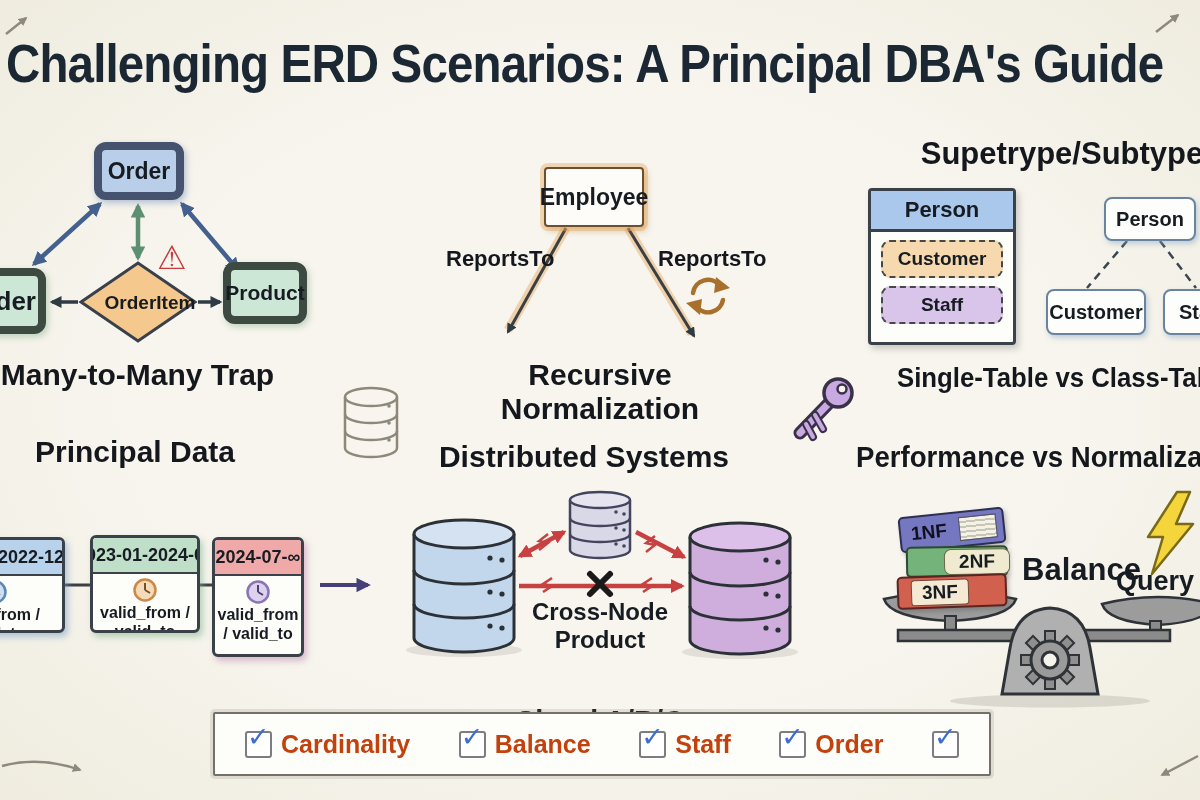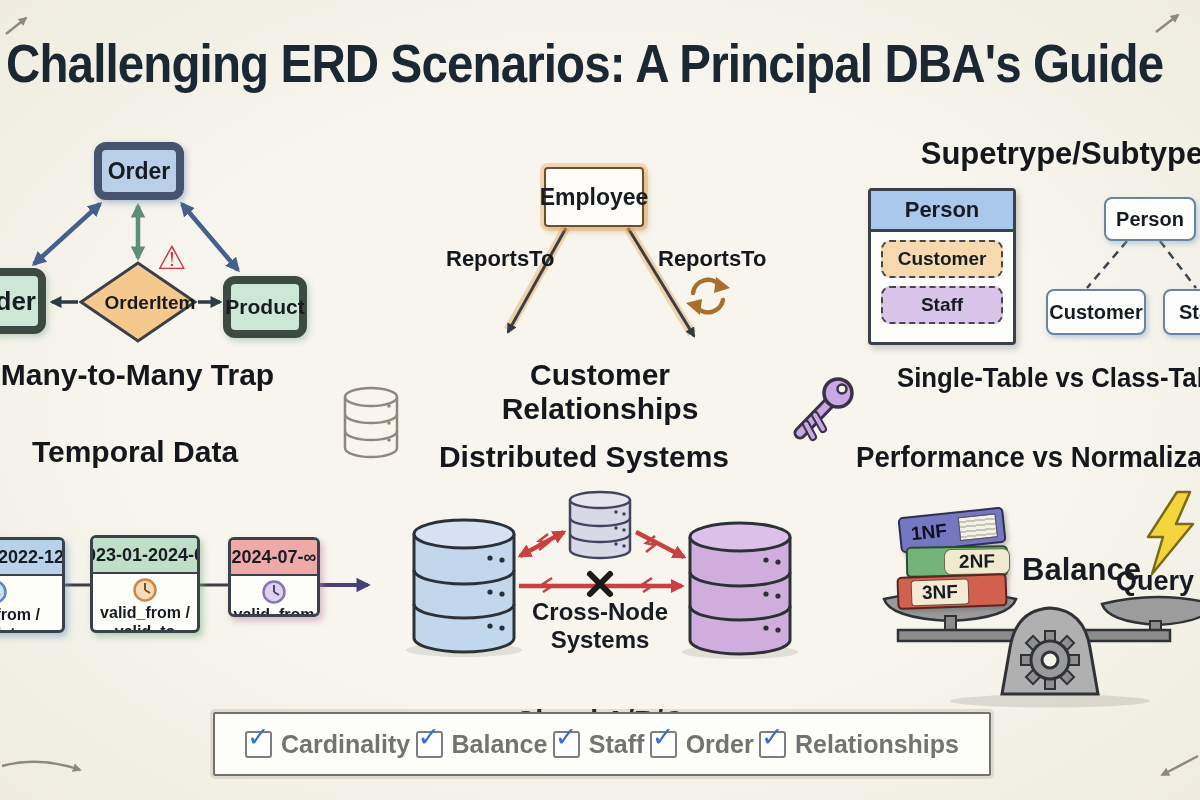--- a/index.html
+++ b/index.html
@@ -59,21 +59,21 @@
   .side-label{font-size:26px;font-weight:800;white-space:nowrap;}
   
   .checkbar{
     background:#fdfdfa;border:2.5px solid #75716a;border-radius:2px;
     box-shadow:0 0 0 3px rgba(130,125,112,.18);
     display:flex;align-items:center;justify-content:space-between;padding:0 30px;
   }
   .check-item{display:flex;align-items:center;gap:9px;}
   .cbox{position:relative;width:23px;height:23px;border:2.5px solid #7b7d80;border-radius:3px;background:#fff;flex:none;}
   .tick{position:absolute;left:0px;top:-12px;font-family:"DejaVu Sans",sans-serif;font-size:27px;font-weight:700;color:#3b6ed0;}
-  .clabel{font-size:25px;font-weight:800;color:#737373;}
+  .clabel{font-size:25px;font-weight:800;color:#c2410c;}
 </style>
 </head>
 <body>
 
 <svg class="abs" style="left:0;top:0" width="1200" height="800" viewBox="0 0 1200 800">
   <defs>
     <marker id="mDark" viewBox="0 0 10 10" refX="8" refY="5" markerWidth="3.4" markerHeight="3.4" orient="auto-start-reverse">
         <path d="M0,0 L10,5 L0,10 z" fill="#2f3b44"></path>
       </marker>
     <marker id="mBlue" viewBox="0 0 10 10" refX="8" refY="5" markerWidth="3.2" markerHeight="3.2" orient="auto-start-reverse">
@@ -235,52 +235,52 @@
 </svg>
 
 <div class="abs h1" style="left:6px;top:32px">Challenging ERD Scenarios: A Principal DBA's Guide</div>
 
 <div class="abs entity box-order" style="left:94px;top:142px;width:90px;height:58px">
     <span>Order</span>
   </div>
 <div class="abs entity box-green" style="left:-54px;top:268px;width:100px;height:66px;font-size:26px;justify-content:flex-end;padding-right:2px">
     <span>Order</span>
   </div>
-<div class="abs entity box-green" style="left:223px;top:276px;width:84px;height:62px;font-size:21px">
+<div class="abs entity box-green" style="left:223px;top:262px;width:84px;height:62px;font-size:21px">
     <span>Product</span>
   </div>
 <div class="abs diamond-label" style="left:100px;top:292px;width:100px">OrderItem</div>
 <div class="abs warning" style="left:157px;top:238px">⚠</div>
 <div class="abs h2" style="left:-10px;top:358px;width:295px">Many-to-Many Trap</div>
 
 <div class="abs entity box-employee" style="left:544px;top:167px;width:100px;height:60px">
     <span>Employee</span>
   </div>
 <div class="abs lbl" style="left:446px;top:246px;font-size:22px">ReportsTo</div>
 <div class="abs lbl" style="left:658px;top:246px;font-size:22px">ReportsTo</div>
-<div class="abs h2" style="left:430px;top:358px;width:340px">Customer Relationships</div>
+<div class="abs h2" style="left:430px;top:358px;width:340px">Recursive Normalization</div>
 
 <div class="abs h2" style="left:912px;top:136px;width:300px;font-size:31px">Supetrype/Subtype</div>
 <div class="abs ptable" style="left:868px;top:188px;width:148px;height:157px">
   <div class="phead">Person</div>
   <div class="prow r1">Customer</div>
   <div class="prow r2">Staff</div>
 </div>
 <div class="abs hbox" style="left:1104px;top:197px;width:92px;height:44px">
     <span>Person</span>
   </div>
 <div class="abs hbox" style="left:1046px;top:289px;width:100px;height:46px">
     <span>Customer</span>
   </div>
 <div class="abs hbox" style="left:1163px;top:289px;width:78px;height:46px;justify-content:flex-start;padding-left:14px">
     <span>Staff</span>
   </div>
 <div class="abs h2 clip" style="left:897px;top:362px;font-size:28px">Single-Table vs Class-Table</div>
 
-<div class="abs h2" style="left:25px;top:435px;width:220px">Temporal Data</div>
+<div class="abs h2" style="left:25px;top:435px;width:220px">Principal Data</div>
 <div class="abs tcard c1" style="left:-75px;top:537px;width:140px;height:96px">
   <div class="thead">2021-01-2022-12</div>
   <div class="tbody">
     <svg width="26" height="26">
         <circle cx="13" cy="13" r="10.5" fill="#cfe0f0" stroke="#5b87b8" stroke-width="2.5"></circle>
         <line x1="13" y1="13" x2="13" y2="6" stroke="#33526e" stroke-width="2"></line>
         <line x1="13" y1="13" x2="18" y2="16" stroke="#33526e" stroke-width="2"></line>
       </svg>
     <div class="tfields">valid_from / valid_to</div>
   </div>
@@ -289,34 +289,34 @@
   <div class="thead">2023-01-2024-06</div>
   <div class="tbody">
     <svg width="26" height="26">
         <circle cx="13" cy="13" r="10.5" fill="#f6dbb8" stroke="#cc8844" stroke-width="2.5"></circle>
         <line x1="13" y1="13" x2="13" y2="6" stroke="#6e5233" stroke-width="2"></line>
         <line x1="13" y1="13" x2="18" y2="16" stroke="#6e5233" stroke-width="2"></line>
       </svg>
     <div class="tfields">valid_from / valid_to</div>
   </div>
 </div>
-<div class="abs tcard c3" style="left:228px;top:537px;width:92px;height:80px">
+<div class="abs tcard c3" style="left:212px;top:537px;width:92px;height:120px">
   <div class="thead">2024-07-∞</div>
   <div class="tbody">
     <svg width="26" height="26">
         <circle cx="13" cy="13" r="10.5" fill="#ddd2ee" stroke="#8a74b8" stroke-width="2.5"></circle>
         <line x1="13" y1="13" x2="13" y2="6" stroke="#4e3f6e" stroke-width="2"></line>
         <line x1="13" y1="13" x2="18" y2="16" stroke="#4e3f6e" stroke-width="2"></line>
       </svg>
     <div class="tfields" style="width:88px">valid_from / valid_to</div>
   </div>
 </div>
 
 <div class="abs h2" style="left:424px;top:440px;width:320px">Distributed Systems</div>
-<div class="abs mid-label" style="left:510px;top:598px;width:180px">Cross-Node Systems</div>
+<div class="abs mid-label" style="left:510px;top:598px;width:180px">Cross-Node Product</div>
 <div class="abs h2" style="left:470px;top:705px;width:260px;font-size:29px">Shard A/B/C</div>
 
 <div class="abs h2 clip" style="left:856px;top:440px;font-size:30px">Performance vs Normalization</div>
 <div class="abs book b1" style="left:899px;top:512px;width:106px;height:36px;transform:rotate(-6deg)">
     <span class="blabel">1NF</span>
     <span class="pages"></span>
   </div>
 <div class="abs book b2" style="left:906px;top:546px;width:102px;height:31px;transform:rotate(-1deg)">
     <span class="blabel">2NF</span>
   </div>
@@ -348,15 +348,14 @@
   <div class="check-item">
     <span class="cbox">
         <span class="tick">✓</span>
       </span>
     <span class="clabel">Order</span>
   </div>
   <div class="check-item">
     <span class="cbox">
         <span class="tick">✓</span>
       </span>
-    <span class="clabel">Relationships</span>
   </div>
 </div>
 
 </body></html>

